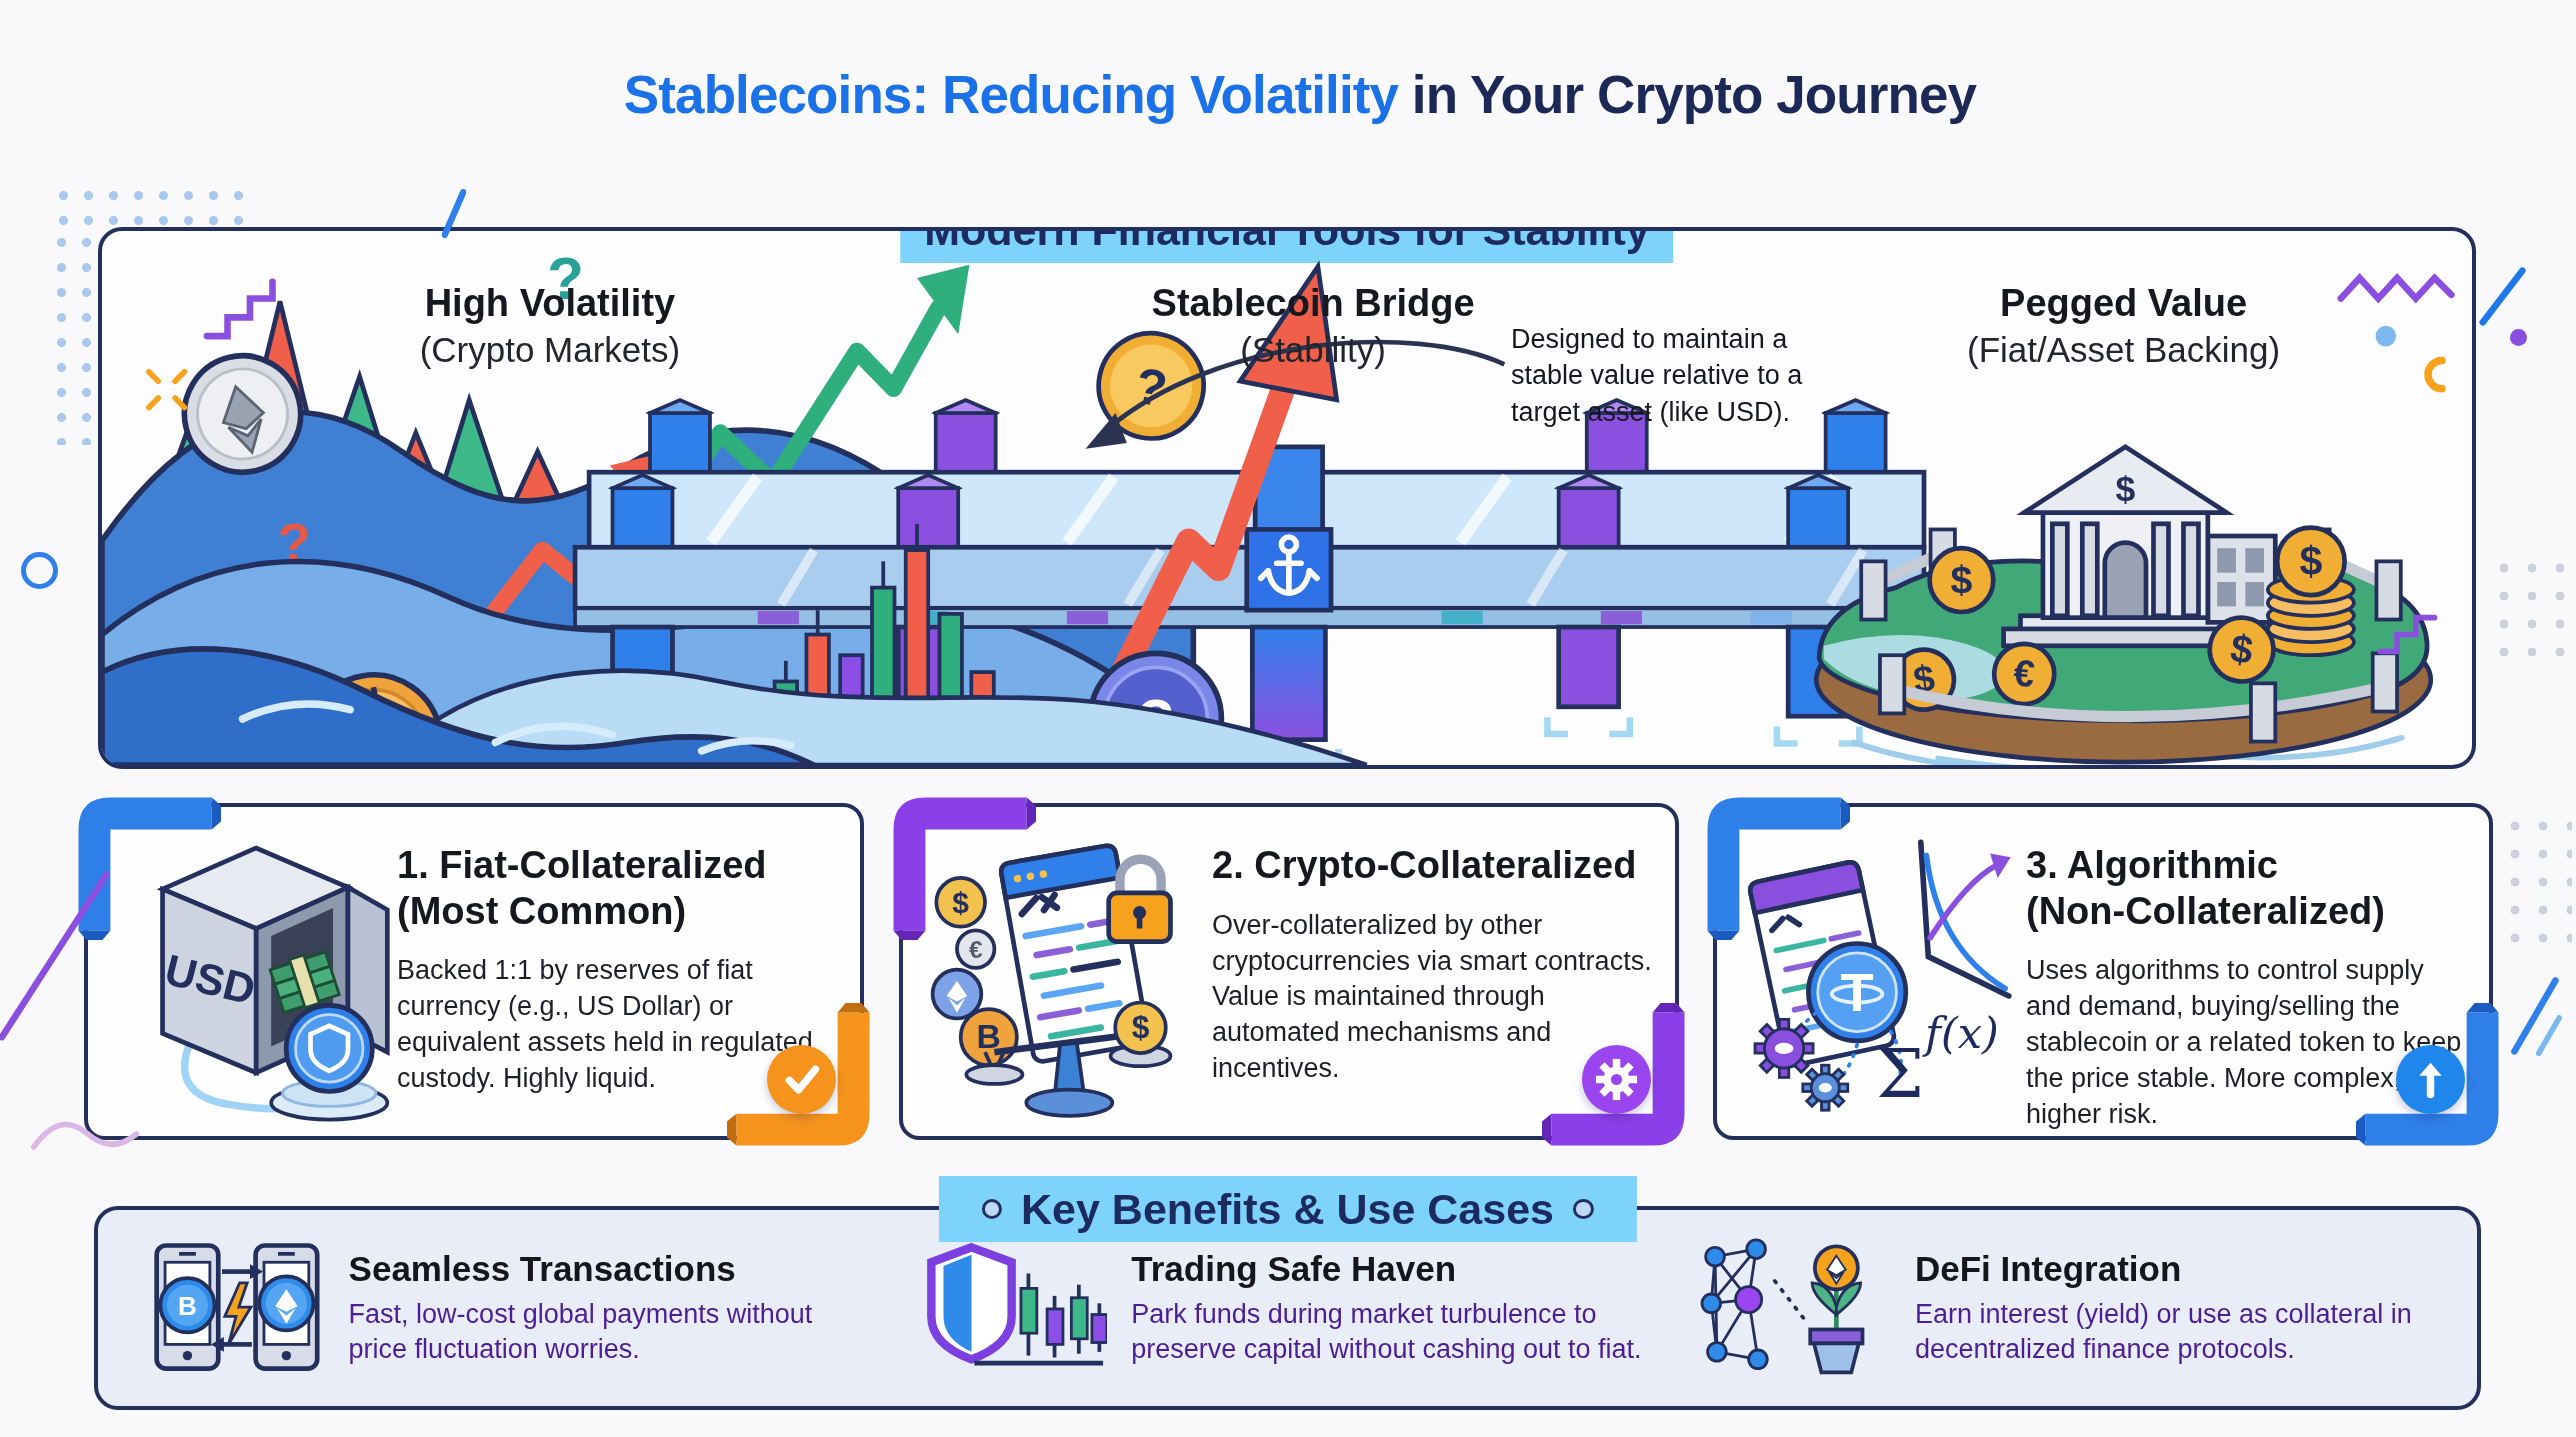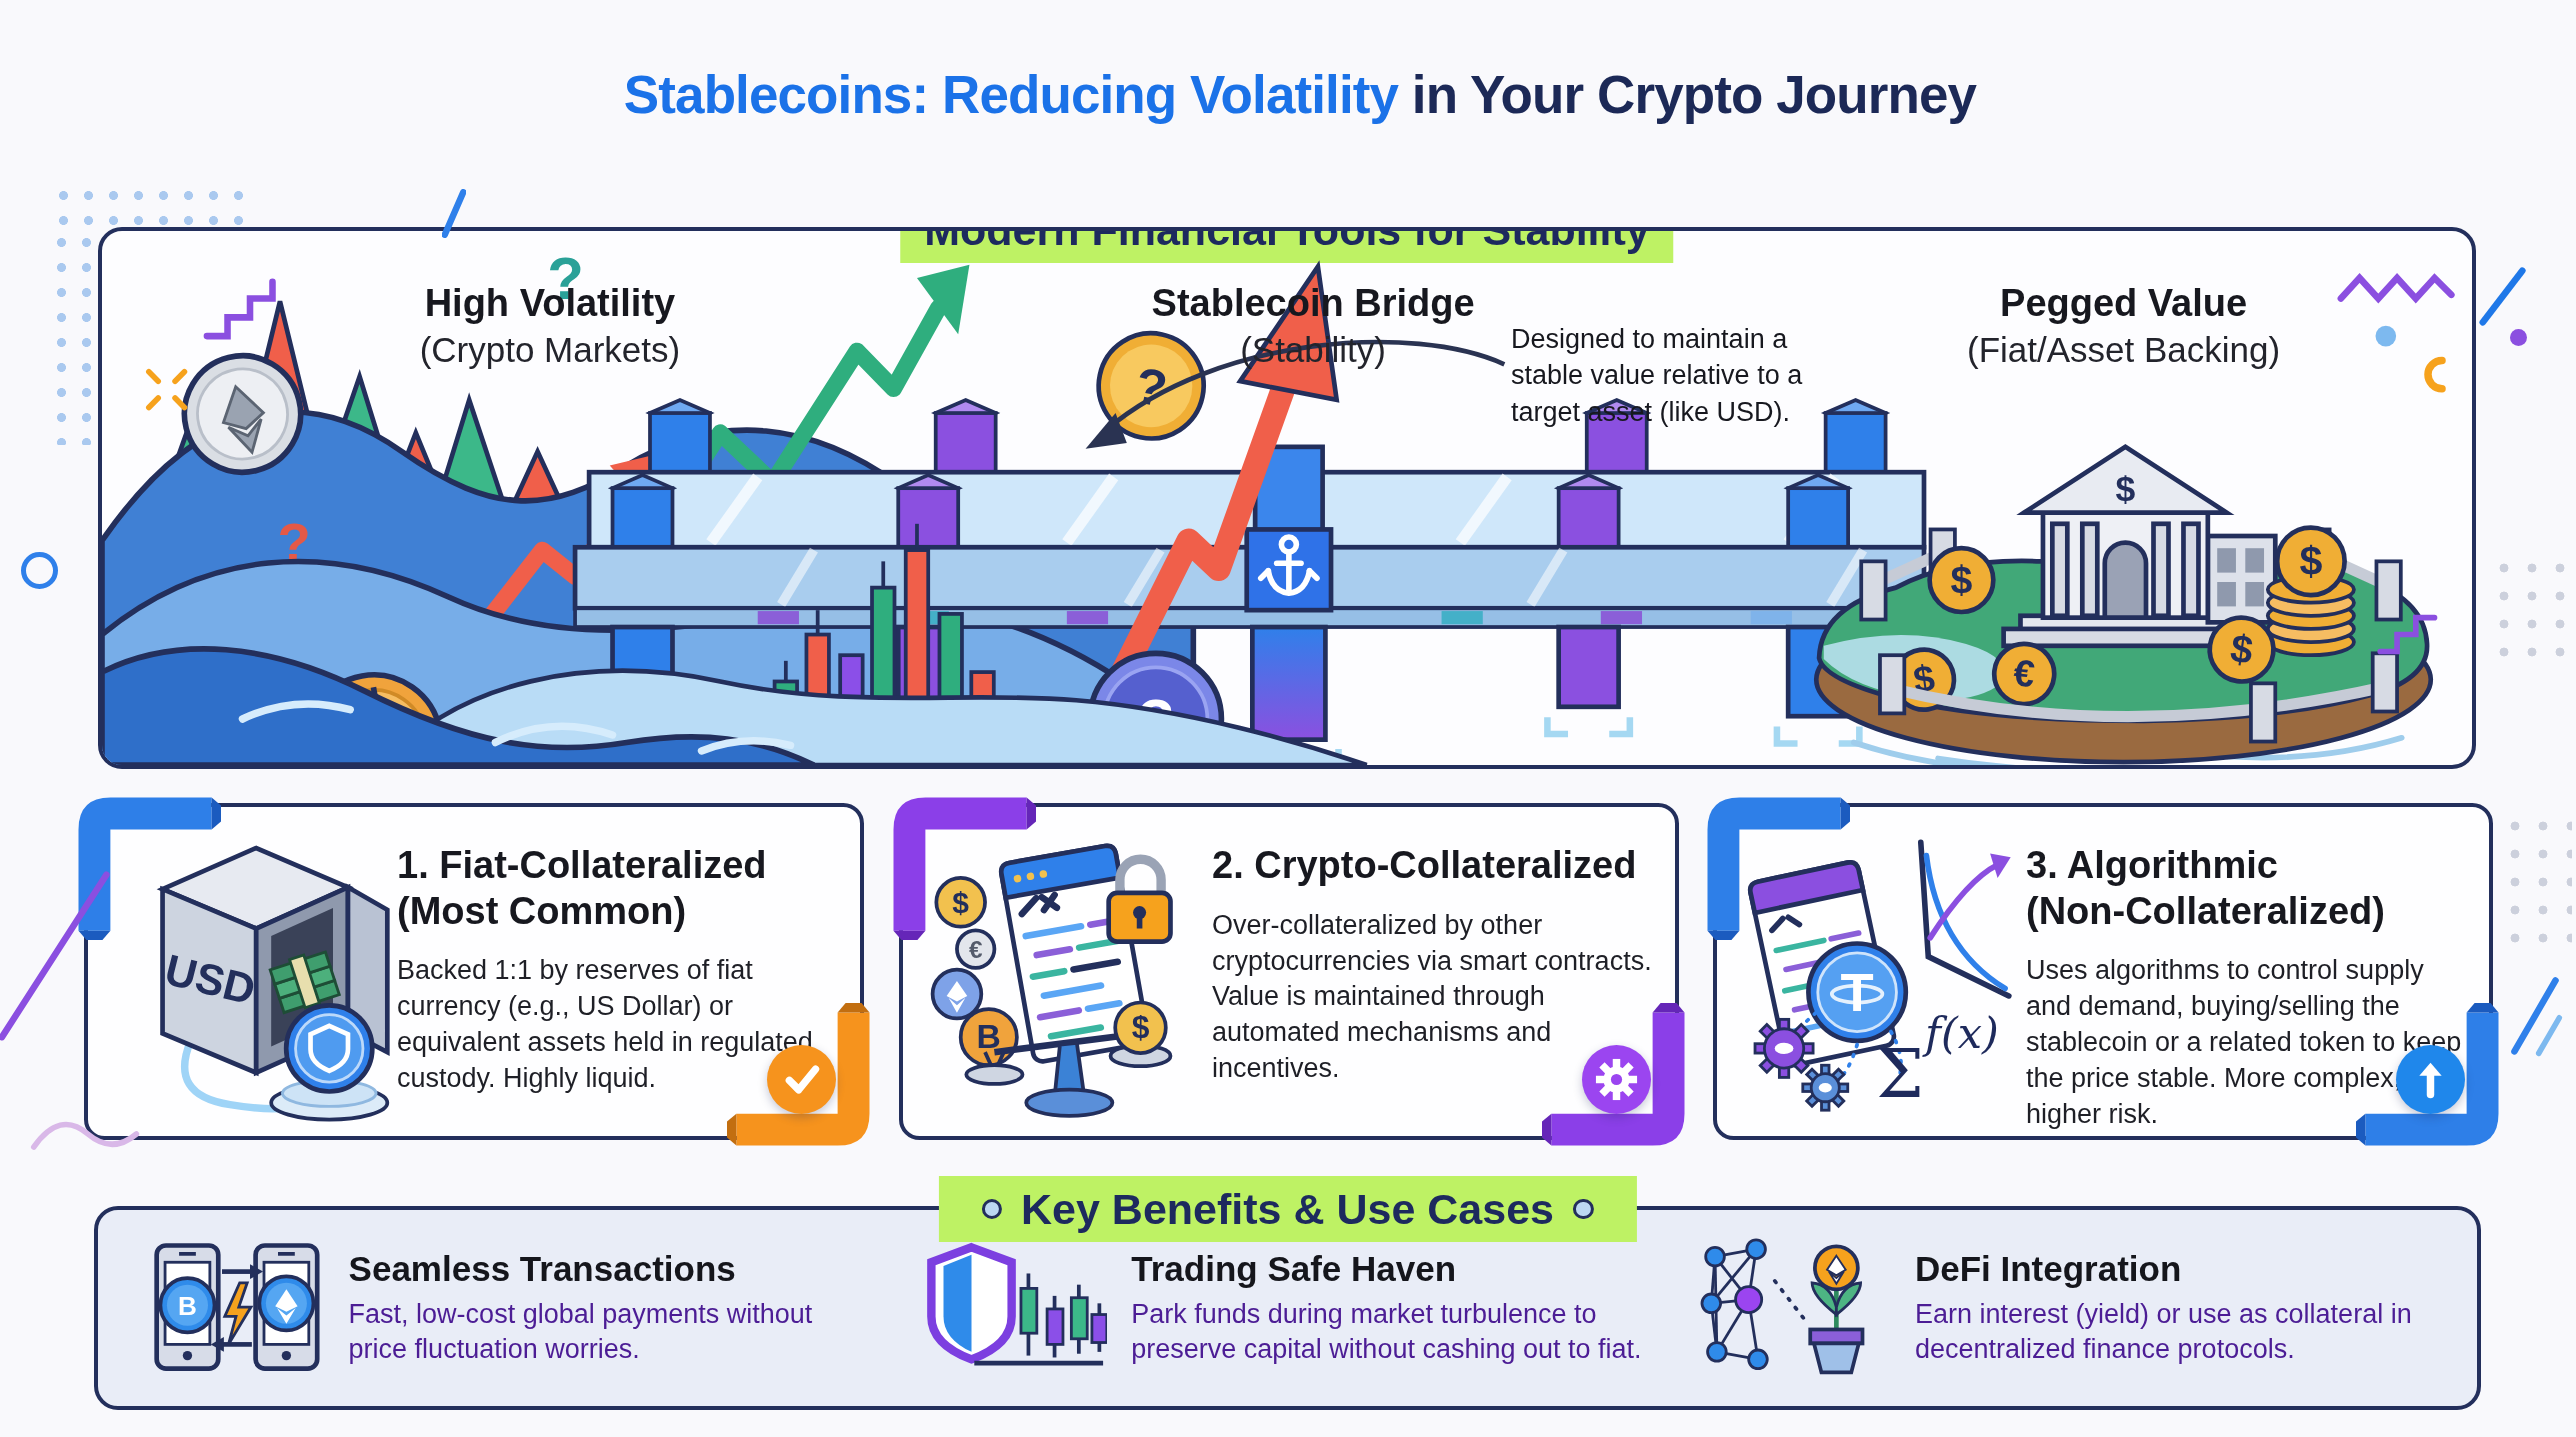--- a/index.html
+++ b/index.html
@@ -7,21 +7,21 @@
   .canvas { position:relative; width:2576px; height:1438px; background:#f9f9fc; overflow:hidden; }
 
   
   .title { position:absolute; top:64px; left:12px; width:100%; text-align:center;
            font-size:53px; font-weight:800; letter-spacing:-0.9px; color:#1c2957; }
   .title .accent { color:#1b72e8; }
 
   
   .panel { position:absolute; border:4.7px solid #232f5c; border-radius:24px; background:#fdfdff; }
   .legend { position:absolute; top:-34px; left:50%; transform:translateX(-50%);
-            background:#bef264; padding:0 24px; height:66px; display:flex; align-items:center;
+            background:#7dd3fc; padding:0 24px; height:66px; display:flex; align-items:center;
             font-size:43px; font-weight:800; color:#1d2a5e; white-space:nowrap; }
   .legend-dot { width:20.6px; height:20.6px; border-radius:50%; background:#bcd8f2;
                 border:3.7px solid #232f5c; margin:0 19px; flex:none; }
 
   #main-panel { left:98px; top:227px; width:2378px; height:542px; overflow:hidden; }
   #main-panel .scene { position:absolute; left:0; top:0; width:100%; height:100%; }
 
   .stage { position:absolute; top:49px; width:30%; text-align:center; line-height:1.25; }
   .stage .st-title { font-size:38px; font-weight:800; color:#17181f; }
   .stage .st-sub   { font-size:35px; font-weight:400; color:#23242c;text-align:center; }

